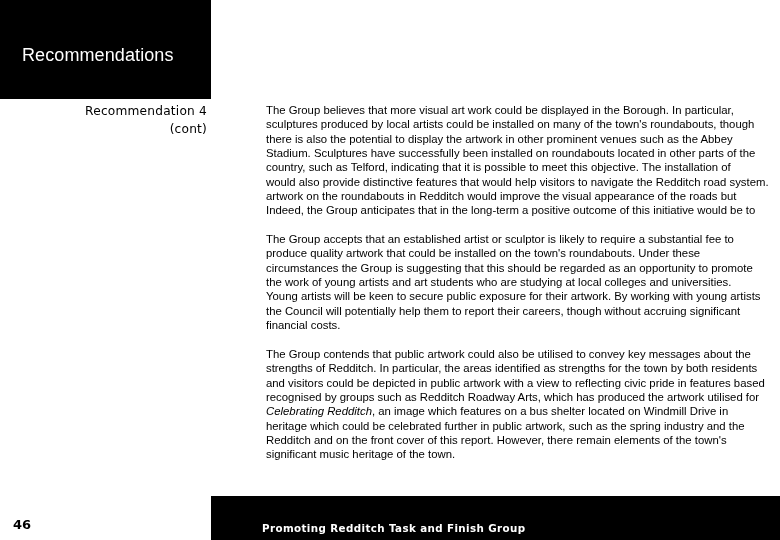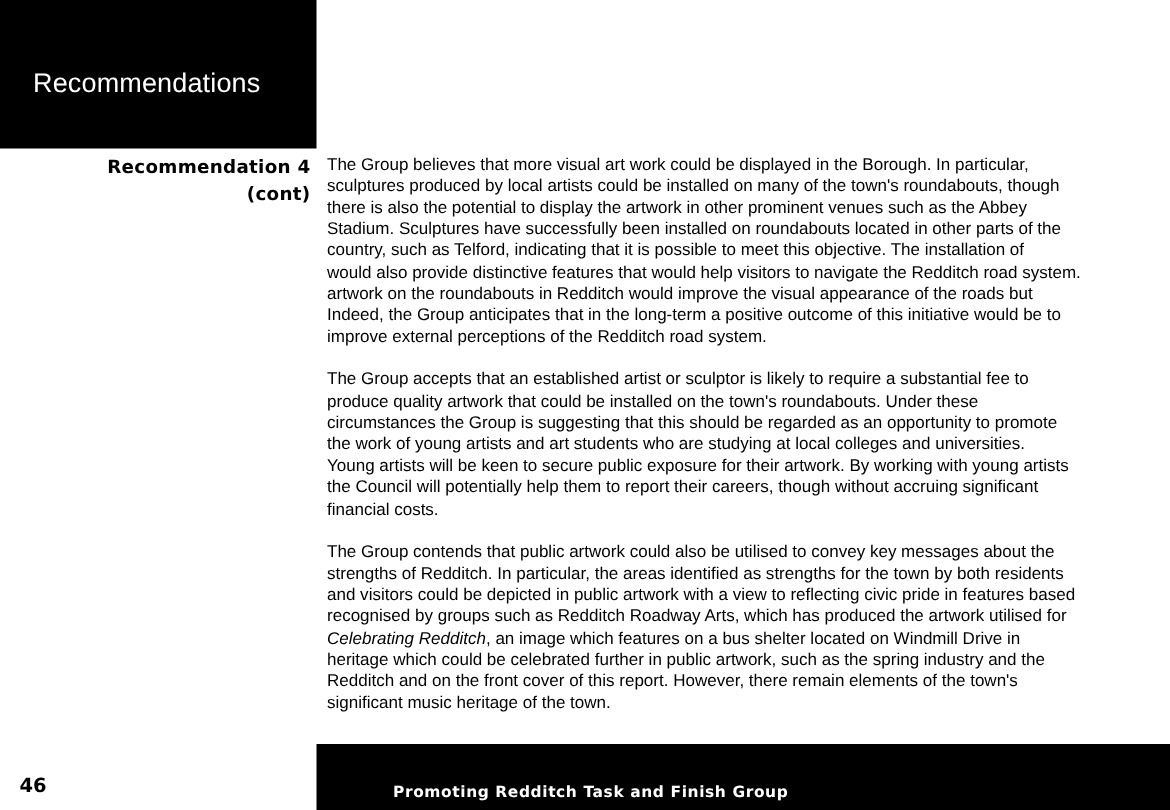--- a/index.html
+++ b/index.html
@@ -34,41 +34,42 @@
       white-space: nowrap;
       margin-top: 12px;
     }
     .rec-label {
       position: absolute;
       left: 0;
       top: 102px;
       width: 207px;
       text-align: right;
       font-family: "DejaVu Sans", sans-serif;
-      font-weight: bold;
+      font-weight: normal;
       font-size: 12.2px;
       line-height: 18px;
       letter-spacing: 0.2px;
     }
     .rec-label div { white-space: nowrap; }
     .body-text {
       position: absolute;
       left: 218px;
       top: 103px;
       width: 556px;
       font-size: 11.35px;
       line-height: 14.35px;
       font-family: "Liberation Sans", sans-serif;
     }
     .para {
       margin: 0 0 14.35px 0;
     }
     .line {
       display: block;
       white-space: nowrap;
+      margin-left: 48px;
     }
     .line em { font-style: italic; }
     .footer-bar {
       position: absolute;
       left: 211px;
       top: 496px;
       width: 569px;
       height: 44px;
       background: #000000;
     }
@@ -109,21 +110,20 @@
 <div class="body-text">
   <div class="para">
     <span class="line">The Group believes that more visual art work could be displayed in the Borough.  In particular,</span>
     <span class="line">sculptures produced by local artists could be installed on many of the town's roundabouts, though</span>
     <span class="line">there is also the potential to display the artwork in other prominent venues such as the Abbey</span>
     <span class="line">Stadium. Sculptures have successfully been installed on roundabouts located in other parts of the</span>
     <span class="line">country, such as Telford, indicating that it is possible to meet this objective.  The installation of</span>
     <span class="line">would also provide distinctive features that would help visitors to navigate the Redditch road system.</span>
     <span class="line">artwork on the roundabouts in Redditch would improve the visual appearance of the roads but</span>
     <span class="line">Indeed, the Group anticipates that in the long-term a positive outcome of this initiative would be to</span>
-    <span class="line">improve external perceptions of the Redditch road system.</span>
   </div>
 
   <div class="para">
     <span class="line">The Group accepts that an established artist or sculptor is likely to require a substantial fee to</span>
     <span class="line">produce quality artwork that could be installed on the  town's roundabouts.  Under these</span>
     <span class="line">circumstances the Group is suggesting that this should be regarded as an opportunity to promote</span>
     <span class="line">the work of young artists and art students who are studying at local colleges and universities.</span>
     <span class="line">Young artists will be keen to secure public exposure for their artwork.  By working with young artists</span>
     <span class="line">the Council will potentially help them to report their careers, though without accruing significant</span>
     <span class="line">financial costs.</span>

